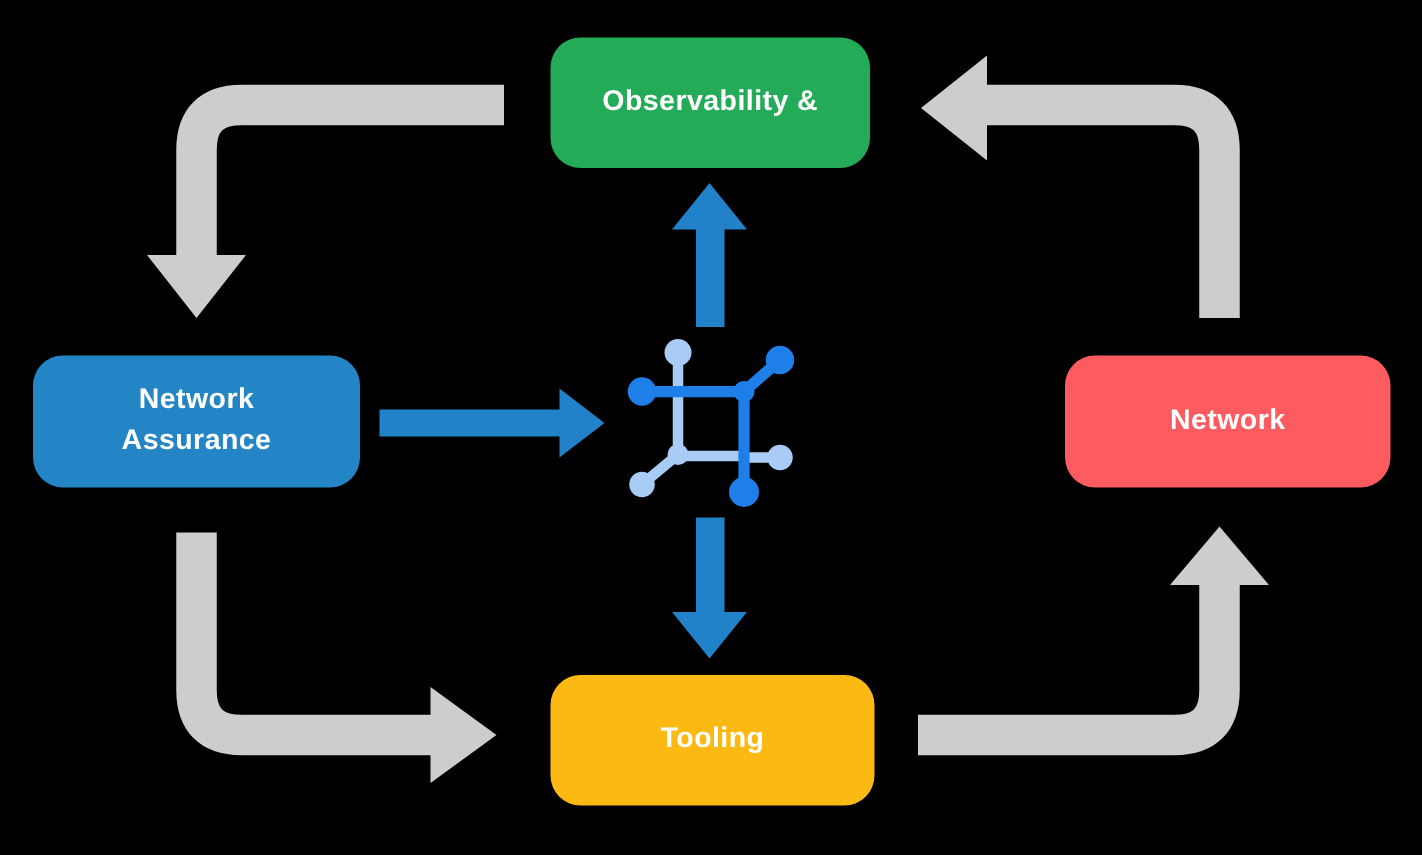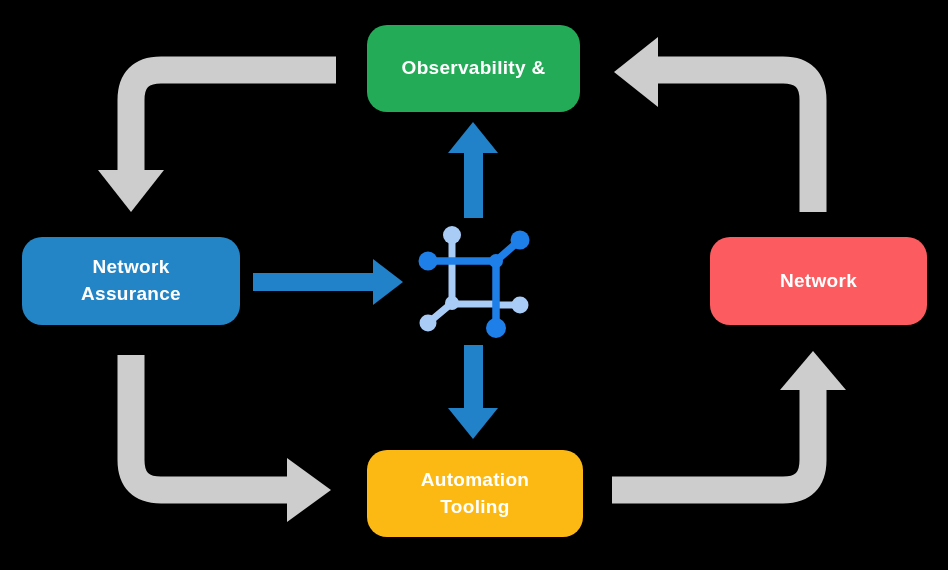--- a/index.html
+++ b/index.html
@@ -126,17 +126,16 @@
   <div class="node node--operations">
     <span class="node-line">Network</span>
     <span class="node-line">Assurance</span>
   </div>
 
   <div class="node node--infrastructure">
     <span class="node-line">Network</span>
   </div>
 
   <div class="node node--automation">
-    <span class="node-line">Automation</span>
     <span class="node-line">Tooling</span>
   </div>
 
 </div>
 
 </body></html>

